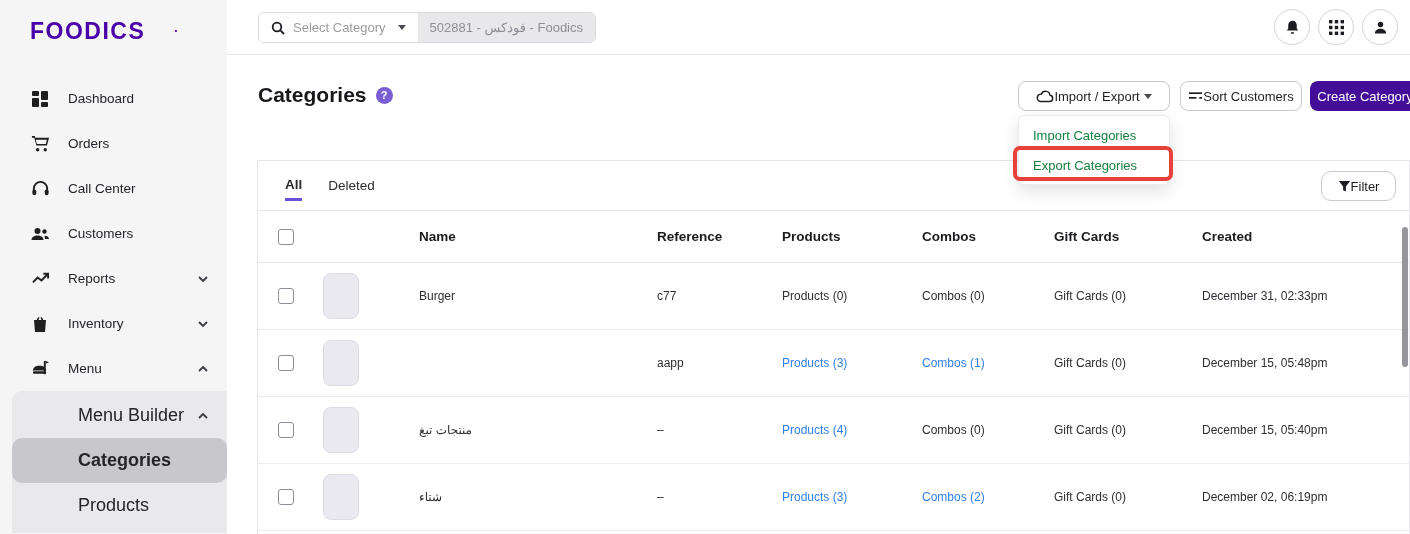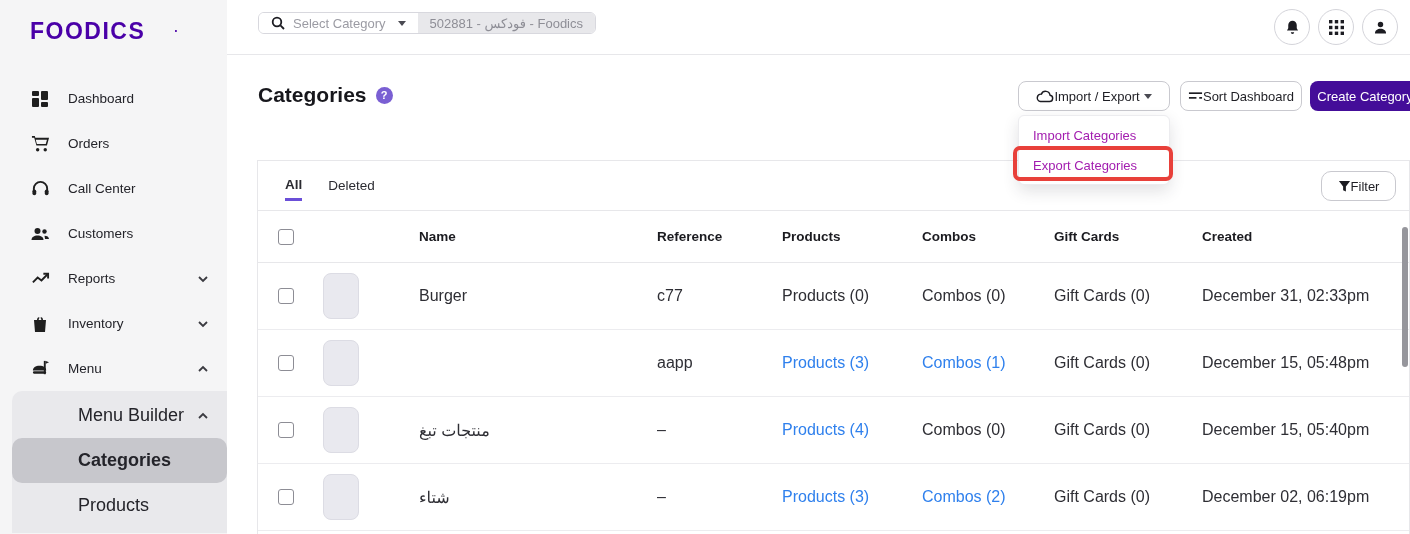--- a/index.html
+++ b/index.html
@@ -18,52 +18,52 @@
   .nav-label { font-size:13.5px; color:#24242a; flex:1; }
   .chev { width:12px; height:12px; color:#3a3a40; }
   .submenu { margin-left:12px; background:#e9e9ec; border-radius:10px 0 0 0; padding-top:2px; height:142px; }
   .sub-item { height:45px; display:flex; align-items:center; padding:0 18px 0 66px; cursor:pointer; }
   .sub-item .nav-label { font-size:18px; }
   .sub-item.selected { background:#c7c7cc; border-radius:10px; font-weight:700; }
   .sub-item.selected .nav-label { font-weight:700; }
 
   
   .topbar { position:absolute; left:227px; top:0; width:1183px; height:55px; background:#fff; border-bottom:1px solid #e7e7ea; }
-  .cat-select { position:absolute; left:31px; top:12px; height:22px; display:flex; align-items:stretch; border:1px solid #d8d8de; border-radius:6px; overflow:hidden; background:#fff; }
+  .cat-select { position:absolute; left:31px; top:12px; height:31px; display:flex; align-items:stretch; border:1px solid #d8d8de; border-radius:6px; overflow:hidden; background:#fff; }
   .cat-left { display:flex; align-items:center; gap:8px; padding:0 12px; background:#fff; cursor:pointer; }
   .cat-placeholder { font-size:13px; color:#9b9ba3; }
   .caret-down { width:0; height:0; border-left:4px solid transparent; border-right:4px solid transparent; border-top:5px solid #4a4a52; margin-left:4px; }
   .cat-right { display:flex; align-items:center; padding:0 12px; background:#e8e8eb; font-size:13px; color:#8e8e96; }
   .top-icons { position:absolute; right:12px; top:9px; display:flex; gap:8px; }
   .icon-circle { width:36px; height:36px; border:1px solid #d4d4da; border-radius:50%; background:#fff; display:flex; align-items:center; justify-content:center; cursor:pointer; color:#1c1c22; }
 
   
   .main { position:absolute; left:227px; top:55px; width:1183px; height:479px; background:#fff; }
   .page-title-row { position:absolute; left:31px; top:28px; display:flex; align-items:center; gap:9px; }
   .page-title { font-size:21px; font-weight:700; color:#17171c; }
   .help-badge { width:17px; height:17px; border-radius:50%; background:#7a5fd3; color:#fff; font-size:11px; font-weight:700; display:flex; align-items:center; justify-content:center; cursor:pointer; }
 
   .btn { display:flex; align-items:center; justify-content:center; font-size:13px; color:#1e1e24; background:#fff; border:1px solid #c9c9cf; border-radius:8px; cursor:pointer; }
   .btn-import { position:absolute; left:791px; top:26px; width:152px; height:30px; }
   .btn-sort { position:absolute; left:953px; top:26px; width:122px; height:30px; }
   .btn-create { position:absolute; left:1083px; top:26px; width:110px; height:30px; background:#440d99; border:none; border-radius:8px; color:#fff; font-size:13px; display:flex; align-items:center; justify-content:center; cursor:pointer; }
 
   .dropdown { position:absolute; left:791px; top:60px; width:152px; background:#fff; border:1px solid #ececef; border-radius:6px; box-shadow:0 6px 16px rgba(40,40,60,.14); z-index:5; padding:4px 0; }
-  .dropdown-item { height:30px; display:flex; align-items:center; padding-left:14px; font-size:13px; color:#a21caf; cursor:pointer; }
+  .dropdown-item { height:30px; display:flex; align-items:center; padding-left:14px; font-size:13px; color:#15803d; cursor:pointer; }
   .annotation-box { position:absolute; left:786px; top:91px; width:160px; height:35px; border:4px solid #e8403a; border-radius:7px; z-index:6; pointer-events:none; }
 
   
   .card { position:absolute; left:30px; top:105px; width:1153px; height:374px; border:1px solid #e7e7ea; border-bottom:none; background:#fff; }
   .tabs-row { height:50px; display:flex; align-items:center; padding-left:27px; border-bottom:1px solid #e7e7ea; position:relative; }
   .tab { font-size:13.5px; margin-right:26px; cursor:pointer; color:#2b2b31; padding:6px 0; }
   .tab.active { font-weight:700; border-bottom:3px solid #6b4fd8; }
   .btn-filter { position:absolute; right:13px; top:10px; width:75px; height:30px; border-radius:10px; }
 
   .thead { height:52px; display:flex; align-items:center; border-bottom:1px solid #e7e7ea; font-weight:700; font-size:13.5px; color:#1b1b20; }
-  .trow { height:67px; display:flex; align-items:center; border-bottom:1px solid #ececef; font-size:16px; color:#2e2e34; }
+  .trow { height:67px; display:flex; align-items:center; border-bottom:1px solid #ececef; font-size:12px; color:#2e2e34; }
   .col-check { width:65px; padding-left:20px; display:flex; align-items:center; }
   .col-img { width:96px; display:flex; align-items:center; }
   .col-name { width:238px; }
   .col-ref { width:125px; }
   .col-products { width:140px; }
   .col-combos { width:132px; }
   .col-gift { width:148px; }
   .col-created { flex:1; }
   .checkbox { width:16px; height:16px; border:1.5px solid #8d8d95; border-radius:3px; background:#fff; cursor:pointer; }
   .thumb-placeholder { width:36px; height:46px; border-radius:8px; background:#e9e9ef; border:1px solid #dcdce4; }
@@ -265,21 +265,21 @@
     </div>
 
     <div class="btn btn-sort">
       <span>
         <svg width="15" height="12" viewBox="0 0 16 12" fill="none" stroke="#1c1c22" stroke-width="1.8">
             <line x1="1" y1="3" x2="15" y2="3"></line>
             <line x1="1" y1="8" x2="9" y2="8"></line>
             <line x1="12" y1="8" x2="15" y2="8"></line>
           </svg>
       </span>
-      <span>Sort Dashboard</span>
+      <span>Sort Customers</span>
     </div>
 
     <div class="btn-create">
       <span>Create Category</span>
     </div>
 
     <div class="dropdown">
       <div class="dropdown-item">Import Categories</div>
       <div class="dropdown-item">Export Categories</div>
     </div>

